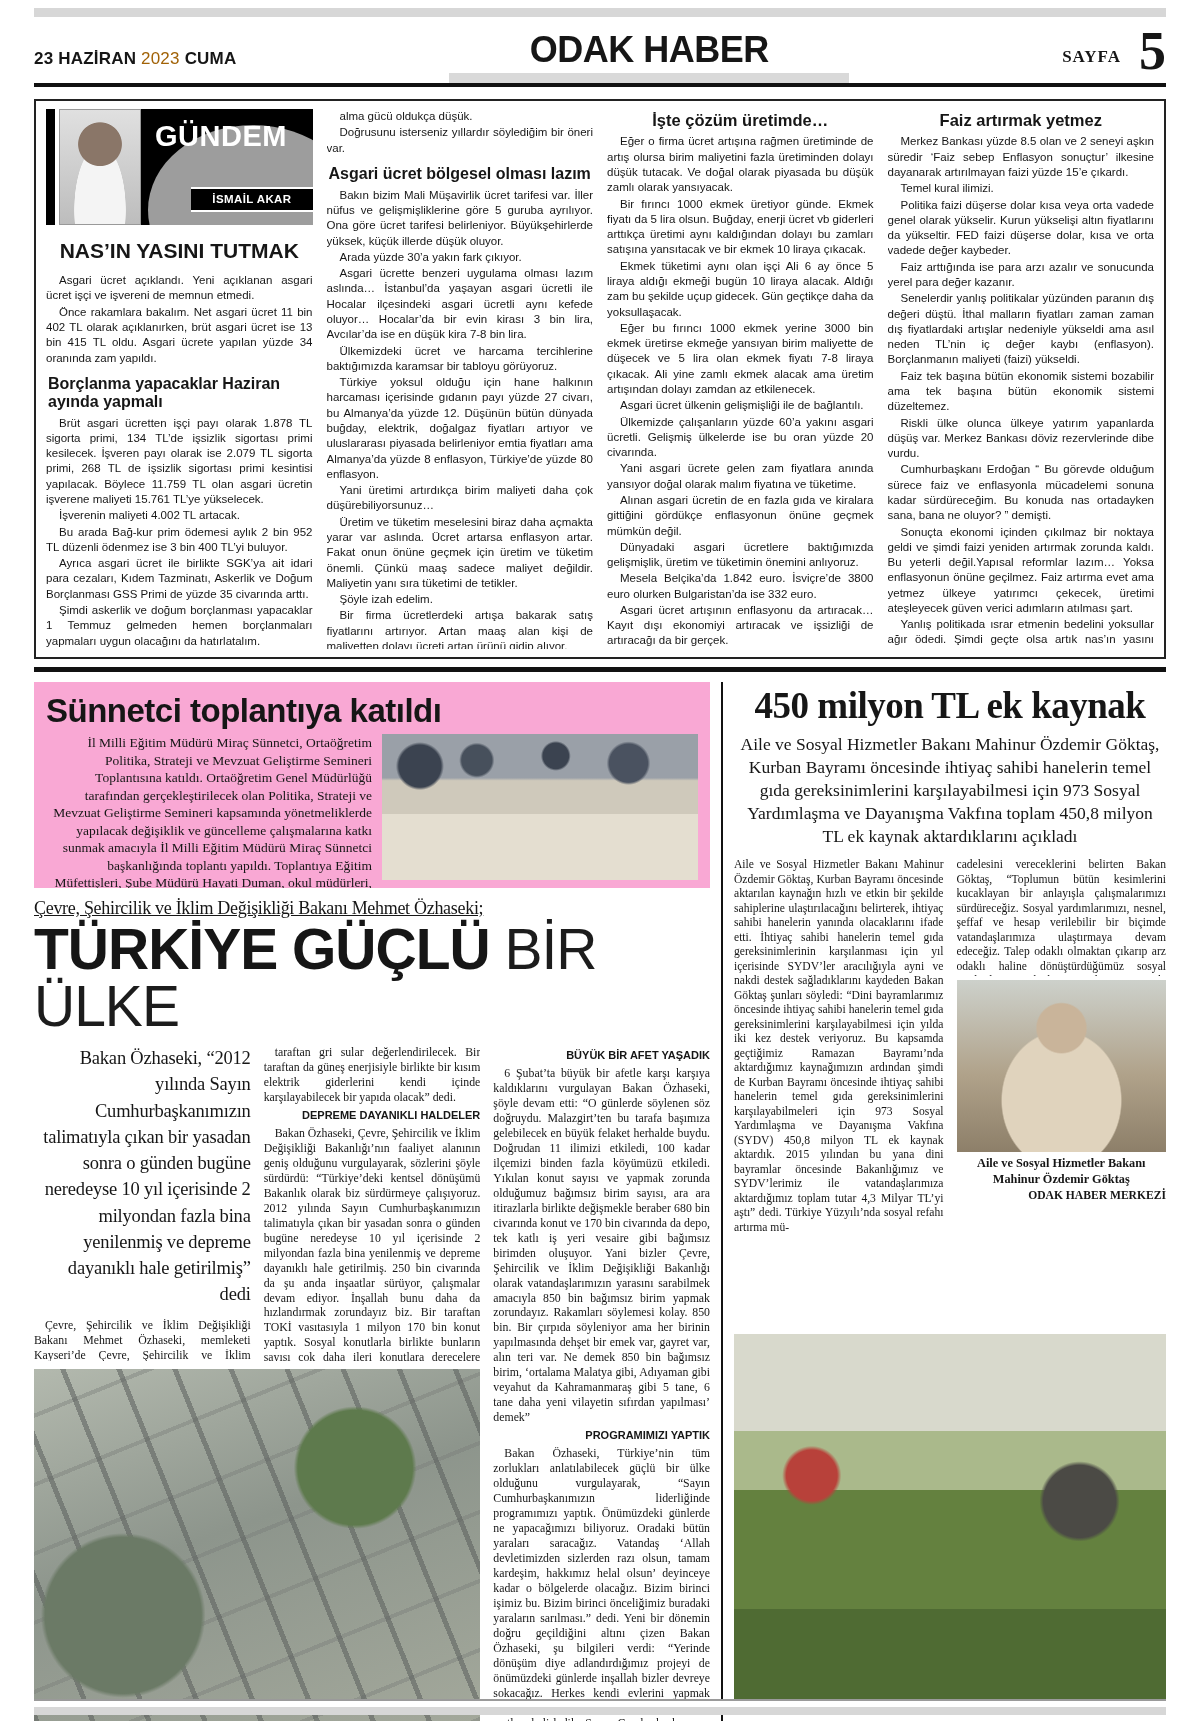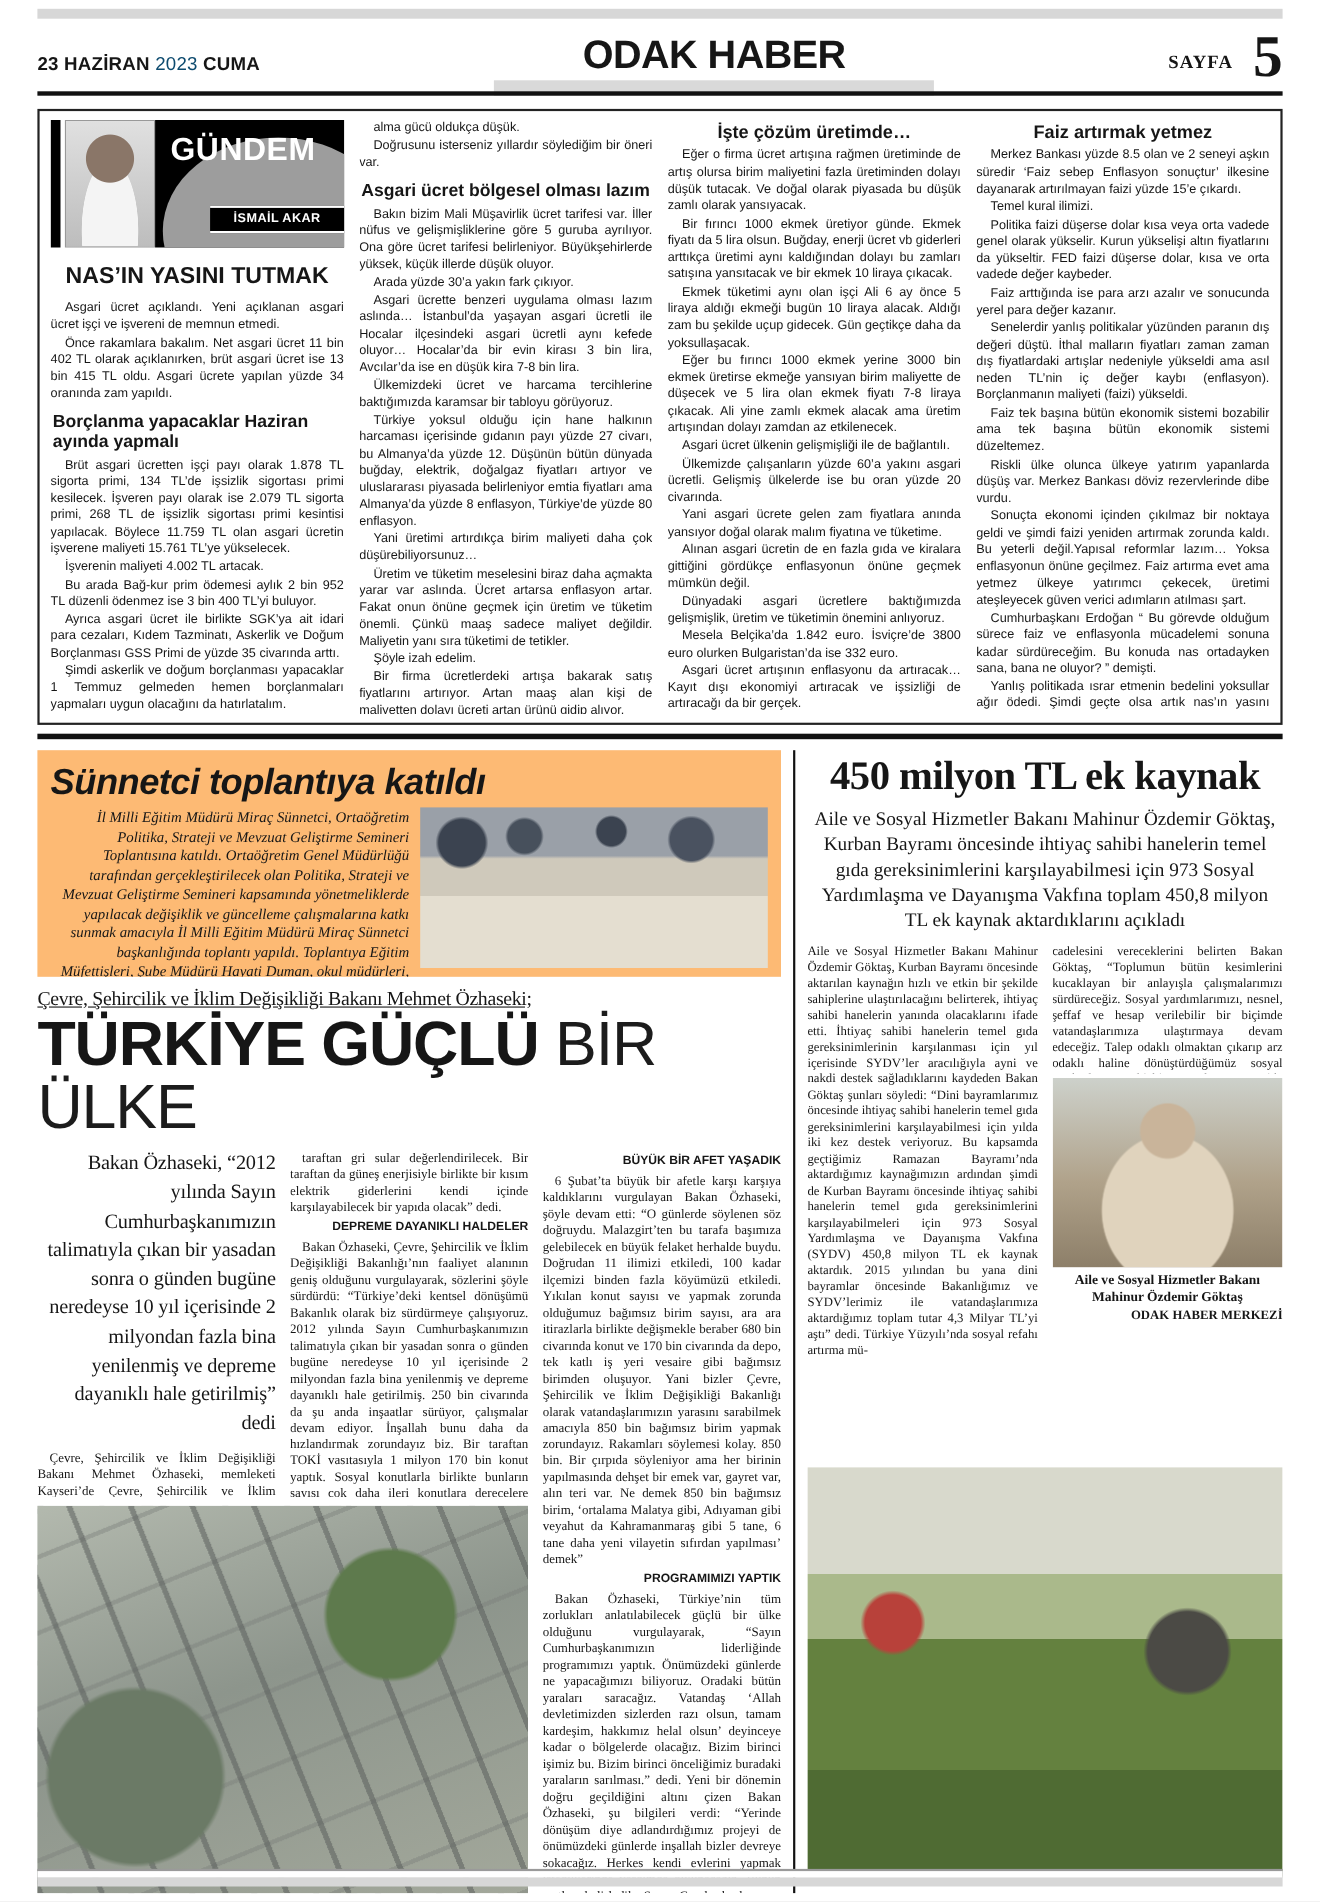--- a/index.html
+++ b/index.html
@@ -3,21 +3,21 @@
 <meta charset="utf-8">
 <style>
   html,body{margin:0;padding:0;background:#777;}
   .page{width:1200px;height:1729px;background:#fff;margin:0 auto;position:relative;
         box-sizing:border-box;padding:0 34px;color:#161616;overflow:hidden;
         font-family:"Liberation Sans",sans-serif;}
   
   .topbar{height:9px;background:#d7d7d7;margin-top:8px;}
   header{display:flex;align-items:flex-end;justify-content:space-between;height:54px;margin-top:4px;}
   .date{font-size:17px;font-weight:800;letter-spacing:.2px;padding-bottom:6px;}
-  .date .yr{color:#0c4a6e;font-weight:400;}
+  .date .yr{color:#a16207;font-weight:400;}
   .mast{position:relative;font-size:36px;font-weight:900;letter-spacing:-.5px;padding-bottom:4px;}
   .mastgray{position:absolute;left:50%;transform:translateX(-50%);bottom:-12px;width:400px;height:14px;background:#d9d9d9;}
   .pageno{display:flex;align-items:flex-end;gap:18px;font-family:"Liberation Serif",serif;}
   .pageno .sayfa{font-size:17px;font-weight:700;letter-spacing:1px;padding-bottom:8px;}
   .pageno .num{font-size:54px;font-weight:700;line-height:.85;}
   .hrule{height:4px;background:#111;margin-top:8px;position:relative;z-index:1;}
   
   .oped{border:2px solid #222;margin-top:12px;height:560px;display:flex;gap:14px;
         padding:8px 10px;box-sizing:border-box;overflow:hidden;}
   .oped-col{flex:1;overflow:hidden;font-size:11.5px;line-height:1.33;}
@@ -37,21 +37,21 @@
   .g-author{position:absolute;right:0;bottom:13px;background:#000;color:#fff;font-size:11.5px;font-weight:800;
             padding:3px 21px;border-top:2px solid #fff;border-bottom:2px solid #fff;z-index:3;letter-spacing:.4px;}
   .oped-headline{text-align:center;font-size:21px;font-weight:800;line-height:1.15;margin:14px 6px 10px;}
   .thick{height:5px;background:#111;margin:8px 0 0;}
   
   .mid{display:flex;margin-top:10px;}
   .left-zone{width:676px;}
   .vdiv{width:2px;background:#111;margin:0 11px;}
   .right-zone{flex:1;overflow:hidden;}
   
-  .sunnetci{background:#fdba74;padding:10px 12px 8px;box-sizing:border-box;height:206px;overflow:hidden;font-style:italic;}
+  .sunnetci{background:#f9a8d4;padding:10px 12px 8px;box-sizing:border-box;height:206px;overflow:hidden;}
   .sun-head{font-size:33px;font-weight:800;letter-spacing:-.5px;margin:0 0 4px;font-family:"Liberation Sans",sans-serif;}
   .sun-row{display:flex;gap:10px;}
   .sun-text{flex:1;font-family:"Liberation Serif",serif;font-size:13.5px;line-height:1.3;text-align:right;}
   .photo{background:#ccc;}
   .photo.meeting{width:316px;height:146px;background:
       radial-gradient(circle at 12% 22%,#3b4350 0 7%,rgba(0,0,0,0) 8%),
       radial-gradient(circle at 30% 18%,#47505c 0 6%,rgba(0,0,0,0) 7%),
       radial-gradient(circle at 55% 15%,#3b4350 0 6%,rgba(0,0,0,0) 7%),
       radial-gradient(circle at 78% 20%,#4a5260 0 7%,rgba(0,0,0,0) 8%),
       linear-gradient(180deg,#9aa0a8 0 30%,#cfc9bb 32% 55%,#e4ded0 55% 100%);}
@@ -173,22 +173,22 @@
       </div>
     <div class="oped-col">
         <div class="blk hc">Faiz artırmak yetmez</div>
         <div class="blk p">Merkez Bankası yüzde 8.5 olan ve 2 seneyi aşkın süredir ‘Faiz sebep Enflasyon sonuçtur’ ilkesine dayanarak artırılmayan faizi yüzde 15’e çıkardı.</div>
         <div class="blk p">Temel kural ilimizi.</div>
         <div class="blk p">Politika faizi düşerse dolar kısa veya orta vadede genel olarak yükselir. Kurun yükselişi altın fiyatlarını da yükseltir. FED faizi düşerse dolar, kısa ve orta vadede değer kaybeder.</div>
         <div class="blk p">Faiz arttığında ise para arzı azalır ve sonucunda yerel para değer kazanır.</div>
         <div class="blk p">Senelerdir yanlış politikalar yüzünden paranın dış değeri düştü. İthal malların fiyatları zaman zaman dış fiyatlardaki artışlar nedeniyle yükseldi ama asıl neden TL’nin iç değer kaybı (enflasyon). Borçlanmanın maliyeti (faizi) yükseldi.</div>
         <div class="blk p">Faiz tek başına bütün ekonomik sistemi bozabilir ama tek başına bütün ekonomik sistemi düzeltemez.</div>
         <div class="blk p">Riskli ülke olunca ülkeye yatırım yapanlarda düşüş var. Merkez Bankası döviz rezervlerinde dibe vurdu.</div>
+        <div class="blk p">Cumhurbaşkanı Erdoğan “ Bu görevde olduğum sürece faiz ve enflasyonla mücadelemi sonuna kadar sürdüreceğim. Bu konuda nas ortadayken sana, bana ne oluyor? ” demişti.</div>
         <div class="blk p">Sonuçta ekonomi içinden çıkılmaz bir noktaya geldi ve şimdi faizi yeniden artırmak zorunda kaldı. Bu yeterli değil.Yapısal reformlar lazım… Yoksa enflasyonun önüne geçilmez. Faiz artırma evet ama yetmez ülkeye yatırımcı çekecek, üretimi ateşleyecek güven verici adımların atılması şart.</div>
-        <div class="blk p">Cumhurbaşkanı Erdoğan “ Bu görevde olduğum sürece faiz ve enflasyonla mücadelemi sonuna kadar sürdüreceğim. Bu konuda nas ortadayken sana, bana ne oluyor? ” demişti.</div>
         <div class="blk p">Yanlış politikada ısrar etmenin bedelini yoksullar ağır ödedi. Şimdi geçte olsa  artık nas’ın yasını tutma zamanı…</div>
       </div>
   </section>
 
   <div class="thick"></div>
 
   <div class="mid">
 
     <div class="left-zone">
 

